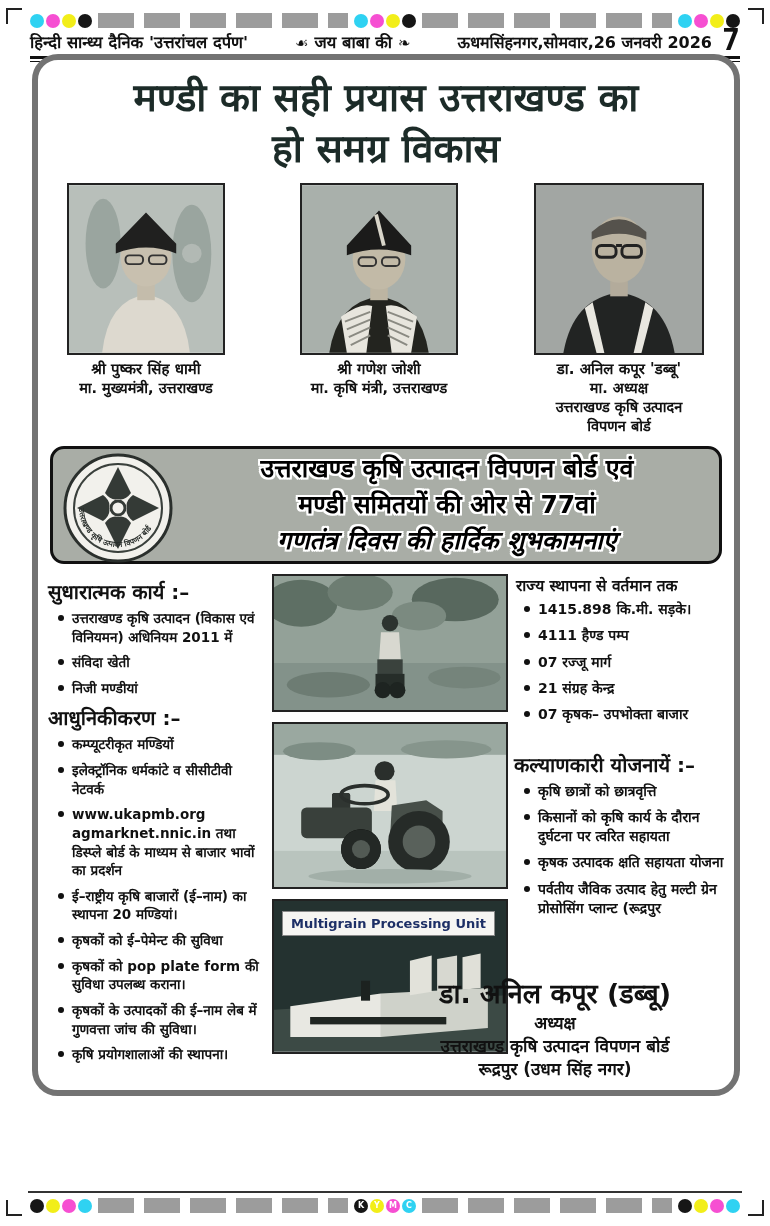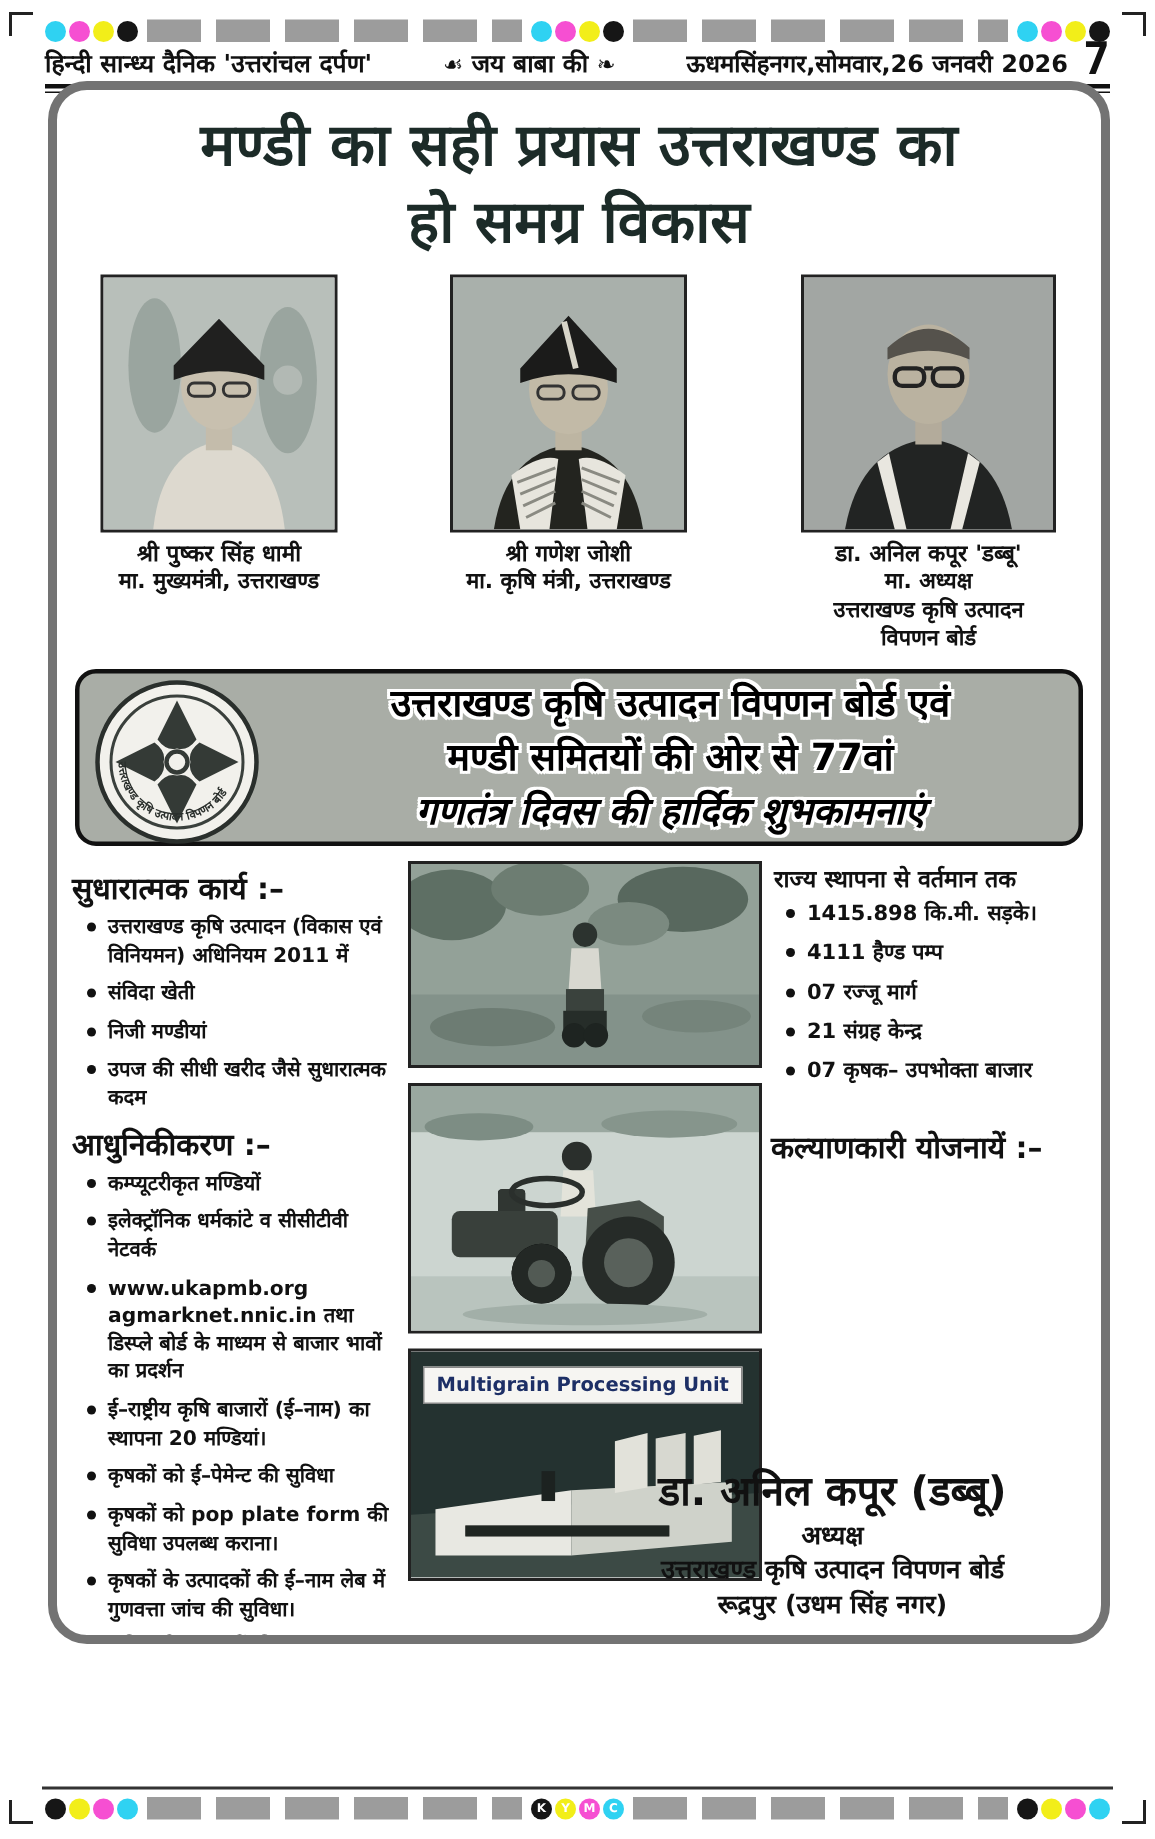--- a/index.html
+++ b/index.html
@@ -196,21 +196,20 @@
   </div>
 
   <div class="cols">
 
     <div class="leftcol">
       <div class="sec-head">सुधारात्मक कार्य :–</div>
       <ul class="blist">
         <li>उत्तराखण्ड कृषि उत्पादन (विकास एवं विनियमन) अधिनियम 2011 में</li>
         <li>संविदा खेती</li>
         <li>निजी मण्डीयां</li>
-        <li>उपज की सीधी खरीद जैसे सुधारात्मक कदम</li>
       </ul>
       <div class="sec-head">आधुनिकीकरण :–</div>
       <ul class="blist">
         <li>कम्प्यूटरीकृत मण्डियों</li>
         <li>इलेक्ट्रॉनिक धर्मकांटे व सीसीटीवी नेटवर्क</li>
         <li>www.ukapmb.org agmarknet.nnic.in तथा डिस्प्ले बोर्ड के माध्यम से बाजार भावों का प्रदर्शन</li>
         <li>ई–राष्ट्रीय कृषि बाजारों (ई–नाम) का स्थापना 20 मण्डियां।</li>
         <li>कृषकों को ई–पेमेन्ट की सुविधा</li>
         <li>कृषकों को pop plate form की सुविधा उपलब्ध कराना।</li>
         <li>कृषकों के उत्पादकों की ई–नाम लेब में गुणवत्ता जांच की सुविधा।</li>
@@ -275,20 +274,26 @@
     <div class="rightcol">
       <div class="sec-sub">राज्य स्थापना से वर्तमान तक</div>
       <ul class="blist">
         <li>1415.898 कि.मी. सड़के।</li>
         <li>4111 हैण्ड पम्प</li>
         <li>07 रज्जू मार्ग</li>
         <li>21 संग्रह केन्द्र</li>
         <li>07 कृषक– उपभोक्ता बाजार</li>
       </ul>
       <div class="sec-head" style="margin-top:26px">कल्याणकारी योजनायें :–</div>
+      <ul class="blist">
+        <li>कृषि छात्रों को छात्रवृत्ति</li>
+        <li>किसानों को कृषि कार्य के दौरान दुर्घटना पर त्वरित सहायता</li>
+        <li>कृषक उत्पादक क्षति सहायता योजना</li>
+        <li>पर्वतीय जैविक उत्पाद हेतु मल्टी ग्रेन प्रोसोसिंग प्लान्ट (रूद्रपुर</li>
+      </ul>
     </div>
   </div>
 
   <div class="signature">
     <div class="sig-name">डा. अनिल कपूर (डब्बू)</div>
     <div class="sig-role">अध्यक्ष</div>
     <div class="sig-org">उत्तराखण्ड कृषि उत्पादन विपणन बोर्ड</div>
     <div class="sig-place">रूद्रपुर (उधम सिंह नगर)</div>
   </div>
 </div>

